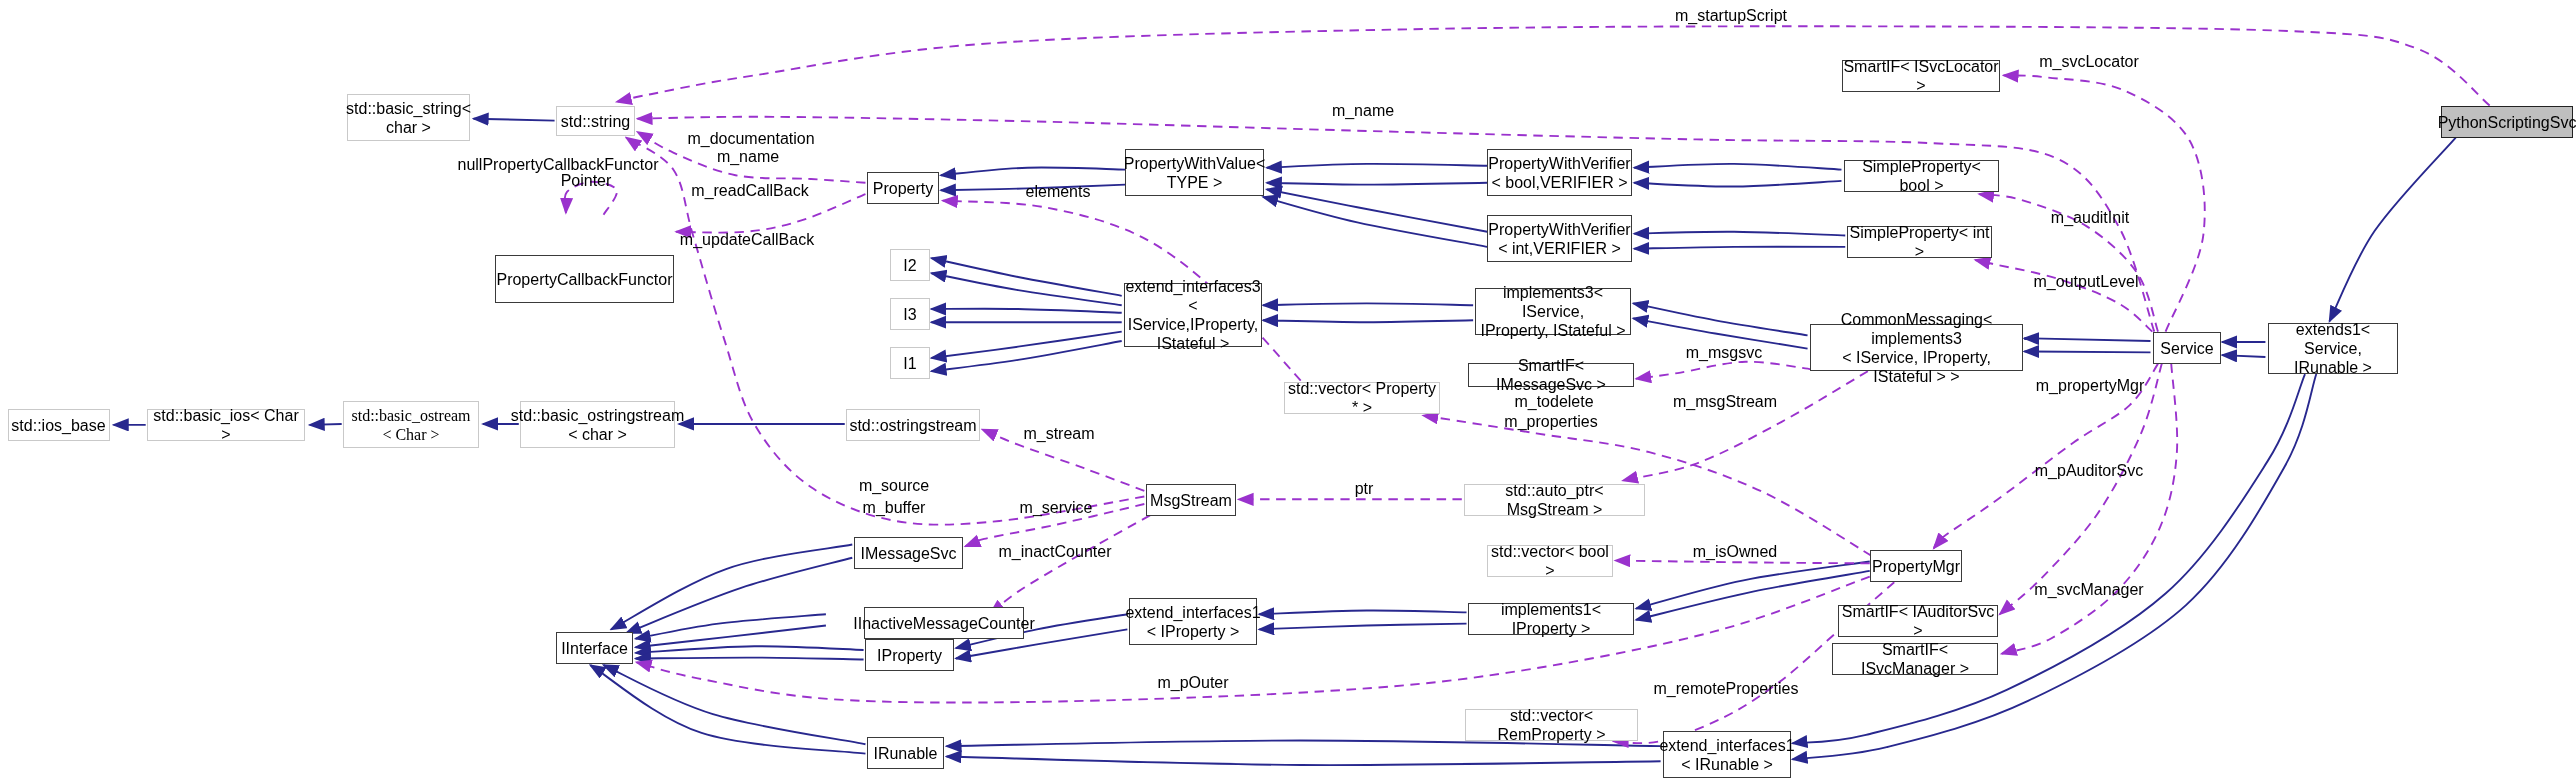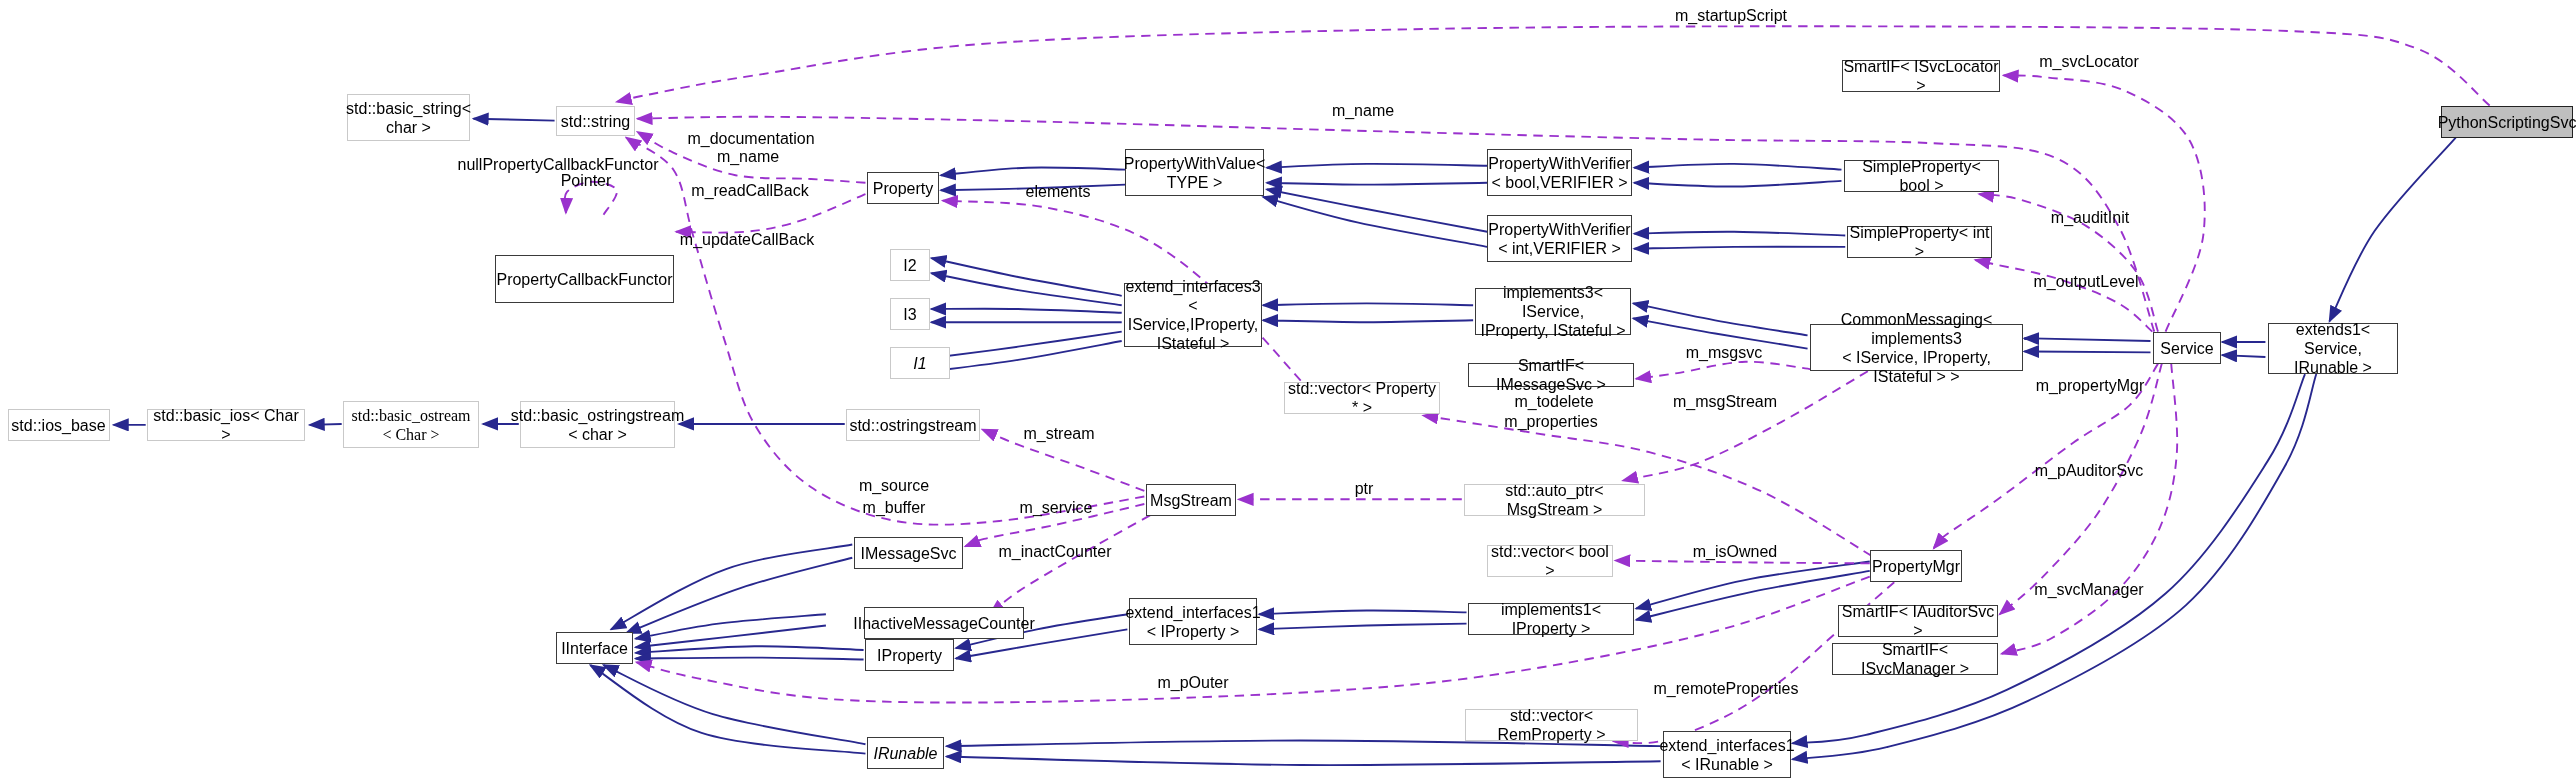--- a/index.html
+++ b/index.html
@@ -132,21 +132,21 @@
       <div class="node class" style="left: 1487px; top: 149px; width: 145px; height: 47px;">PropertyWithVerifier
 &lt; bool,VERIFIER &gt;</div>
       <div class="node class" style="left: 1487px; top: 215px; width: 145px; height: 47px;">PropertyWithVerifier
 &lt; int,VERIFIER &gt;</div>
       <div class="node class" style="left: 1844px; top: 160px; width: 155px; height: 32px;">SimpleProperty&lt; bool &gt;</div>
       <div class="node class" style="left: 1847px; top: 226px; width: 145px; height: 32px;">SimpleProperty&lt; int &gt;</div>
       <div class="node class" style="left: 1842px; top: 60px; width: 158px; height: 32px;">SmartIF&lt; ISvcLocator &gt;</div>
       <div class="node focus" style="left: 2441px; top: 106px; width: 132px; height: 32px; text-align: right;">PythonScriptingSvc</div>
       <div class="node external" style="left: 890px; top: 249px; width: 40px; height: 32px;">I2</div>
       <div class="node external" style="left: 890px; top: 298px; width: 40px; height: 32px;">I3</div>
-      <div class="node external" style="left: 890px; top: 347px; width: 60px; height: 32px; font-style: italic;">I1</div>
+      <div class="node external" style="left: 890px; top: 347px; width: 40px; height: 32px;">I1</div>
       <div class="node class" style="left: 1124px; top: 283px; width: 138px; height: 64px;">extend_interfaces3
 &lt; IService,IProperty,
 IStateful &gt;</div>
       <div class="node class" style="left: 1475px; top: 288px; width: 156px; height: 47px;">implements3&lt; IService,
 IProperty, IStateful &gt;</div>
       <div class="node class" style="left: 1810px; top: 324px; width: 213px; height: 47px;">CommonMessaging&lt; implements3
 &lt; IService, IProperty, IStateful &gt; &gt;</div>
       <div class="node class" style="left: 2153px; top: 332px; width: 68px; height: 32px;">Service</div>
       <div class="node class" style="left: 2268px; top: 323px; width: 130px; height: 51px;">extends1&lt; Service,
 IRunable &gt;</div>
@@ -166,21 +166,21 @@
       <div class="node class" style="left: 1838px; top: 605px; width: 160px; height: 32px;">SmartIF&lt; IAuditorSvc &gt;</div>
       <div class="node class" style="left: 1832px; top: 643px; width: 166px; height: 32px;">SmartIF&lt; ISvcManager &gt;</div>
       <div class="node class" style="left: 854px; top: 537px; width: 109px; height: 32px;">IMessageSvc</div>
       <div class="node class" style="left: 864px; top: 607px; width: 160px; height: 32px;">IInactiveMessageCounter</div>
       <div class="node class" style="left: 556px; top: 632px; width: 77px; height: 32px;">IInterface</div>
       <div class="node class" style="left: 865px; top: 639px; width: 89px; height: 32px;">IProperty</div>
       <div class="node class" style="left: 1129px; top: 598px; width: 128px; height: 47px;">extend_interfaces1
 &lt; IProperty &gt;</div>
       <div class="node class" style="left: 1468px; top: 603px; width: 166px; height: 32px;">implements1&lt; IProperty &gt;</div>
       <div class="node external" style="left: 1465px; top: 709px; width: 173px; height: 32px;">std::vector&lt; RemProperty &gt;</div>
-      <div class="node class" style="left: 867px; top: 737px; width: 77px; height: 32px; font-style: italic;">IRunable</div>
+      <div class="node class" style="left: 867px; top: 737px; width: 77px; height: 32px;">IRunable</div>
       <div class="node class" style="left: 1663px; top: 731px; width: 128px; height: 47px;">extend_interfaces1
 &lt; IRunable &gt;</div>
     </div>
   <div id="label-layer">
       <div class="edge-label" style="left: 1731px; top: 16px;">m_startupScript</div>
       <div class="edge-label" style="left: 1363px; top: 111px;">m_name</div>
       <div class="edge-label" style="left: 751px; top: 139px;">m_documentation</div>
       <div class="edge-label" style="left: 748px; top: 157px;">m_name</div>
       <div class="edge-label" style="left: 750px; top: 191px;">m_readCallBack</div>
       <div class="edge-label" style="left: 747px; top: 209px; margin-top: 31px;">m_updateCallBack</div>

